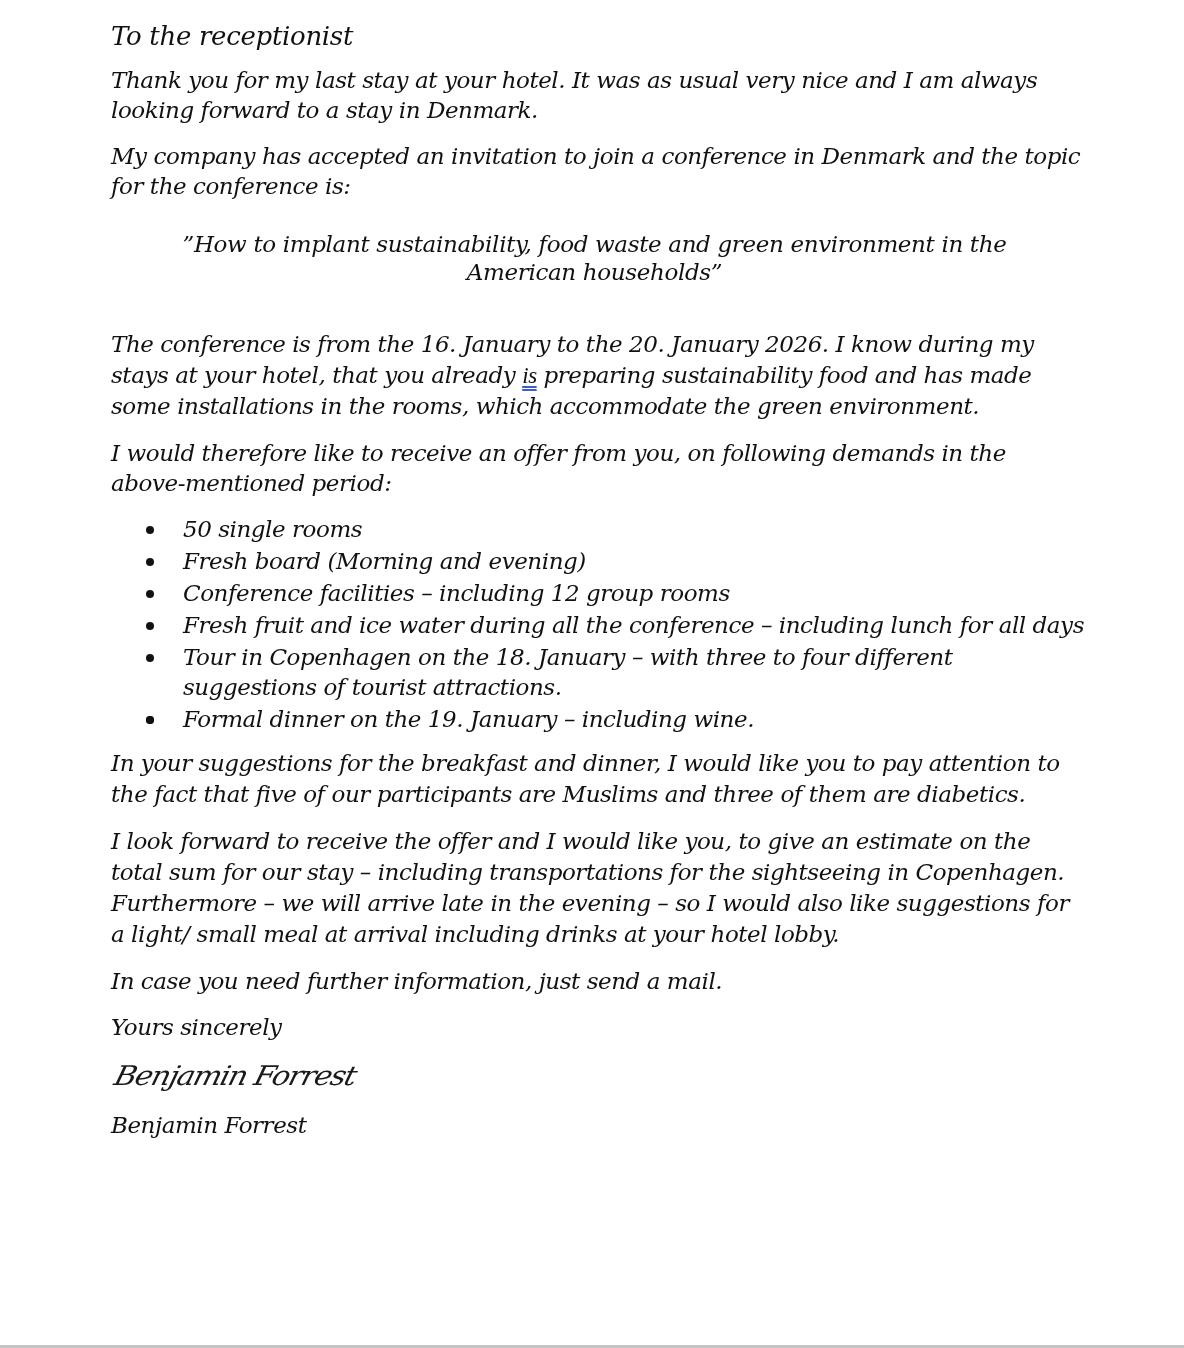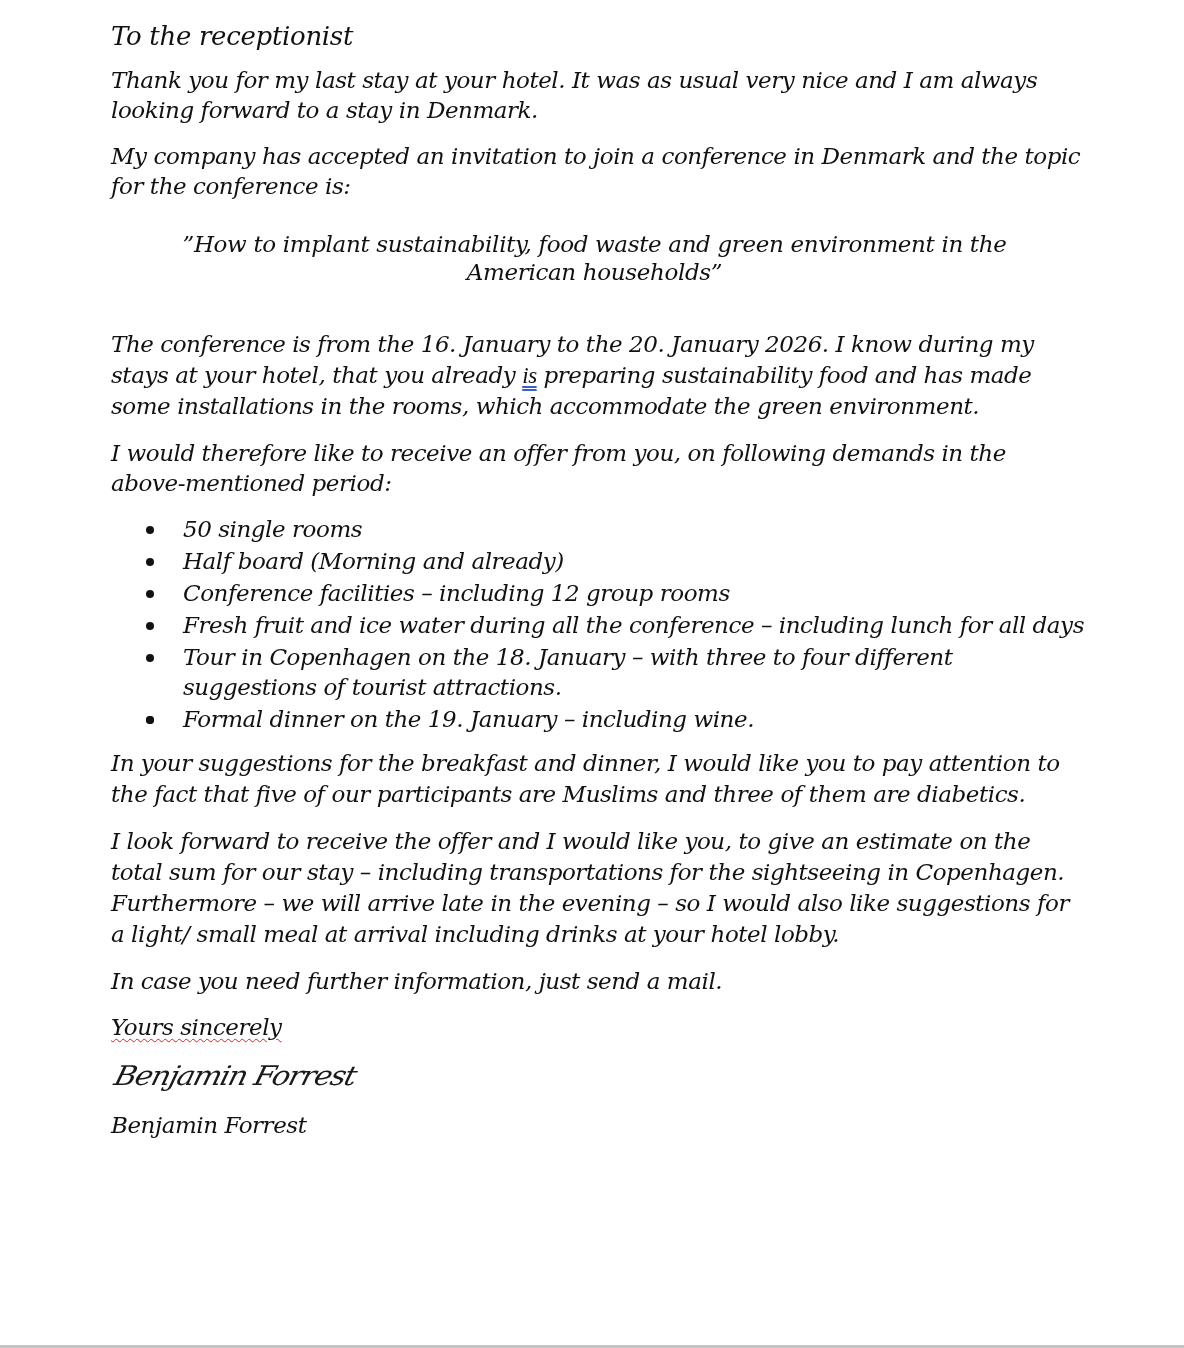--- a/index.html
+++ b/index.html
@@ -78,21 +78,20 @@
       background: #111111;
     }
     .grammar-mark {
       text-decoration: underline;
       text-decoration-style: double;
       text-decoration-color: #3a5fcd;
       text-underline-offset: 3px;
       font-family: Liberation Serif, serif;
     }
     .spell-mark {
-      text-decoration: underline;
       text-decoration-style: wavy;
       text-decoration-color: #e02020;
       text-decoration-thickness: 1px;
       text-underline-offset: 3px;
       margin-top: 20px;
     }
     .closing {
       margin: 0 0 14px 0;
       font-style: normal;
       font-family: "DejaVu Serif", serif;
@@ -130,21 +129,21 @@
       <div>”How to implant sustainability, food waste and green environment in the</div>
       <div>American households”</div>
     </div>
 
     <p class="para lh31"><span>The conference is from the 16. January to the 20. January 2026. I know during my stays at your hotel, that you already </span><span class="grammar-mark">is</span><span> preparing sustainability food and has made some installations in the rooms, which accommodate the green environment.</span></p>
 
     <p class="para">I would therefore like to receive an offer from you, on following demands in the above-mentioned period:</p>
 
     <ul class="demands">
       <li><span class="bullet"></span><span>50 single rooms</span></li>
-      <li><span class="bullet"></span><span>Half board (Morning and already)</span></li>
+      <li><span class="bullet"></span><span>Fresh board (Morning and evening)</span></li>
       <li><span class="bullet"></span><span>Conference facilities – including 12 group rooms</span></li>
       <li><span class="bullet"></span><span>Fresh fruit and ice water during all the conference – including lunch for all days</span></li>
       <li><span class="bullet"></span><span>Tour in Copenhagen on the 18. January – with three to four different suggestions of tourist attractions.</span></li>
       <li><span class="bullet"></span></li>
       <li><span class="bullet"></span><span>Formal dinner on the 19. January – including wine.</span></li>
     </ul>
 
     <p class="para lh31">In your suggestions for the breakfast and dinner, I would like you to pay attention to the fact that five of our participants are Muslims and three of them are diabetics.</p>
 
     <p class="para lh31">I look forward to receive the offer and I would like you, to give an estimate on the total sum for our stay – including transportations for the sightseeing in Copenhagen. Furthermore – we will arrive late in the evening – so I would also like suggestions for a light/ small meal at arrival including drinks at your hotel lobby.</p>

